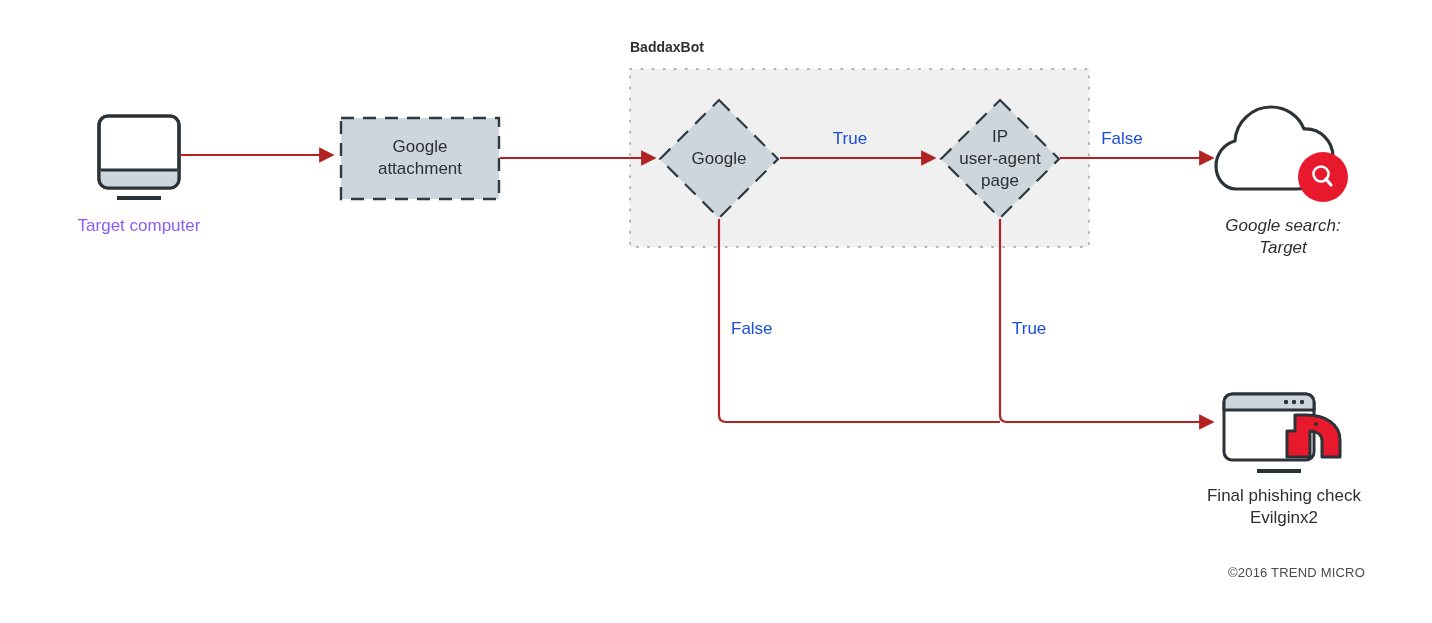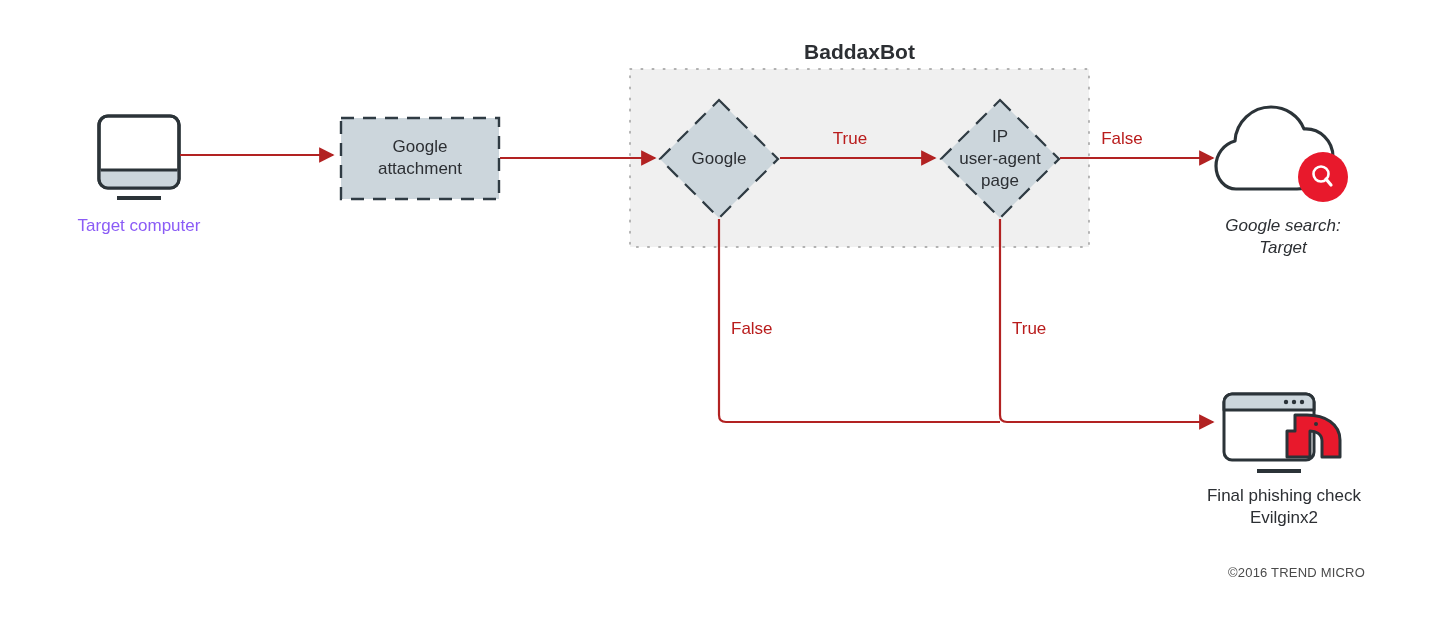--- a/index.html
+++ b/index.html
@@ -30,28 +30,28 @@
     white-space: pre;
     line-height: 1.28;
   }
   .caption {
     font-size: 17px;
     color: #8b5cf6;
     text-align: center;
   }
   .edge-label {
     font-size: 17px;
-    color: #b91c1c;
+    color: #1d4ed8;
     text-align: center;
   }
   .group-title {
-    font-size: 21px;
+    font-size: 14px;
     font-weight: bold;
     color: #2c2f33;
-    text-align: center;
+    text-align: left;
   }
   .copyright {
     font-size: 13px;
     color: #4a4a4a;
     letter-spacing: 0.2px;
     text-align: right;
   }
   .diamond-text {
     position: absolute;
     text-align: center;

